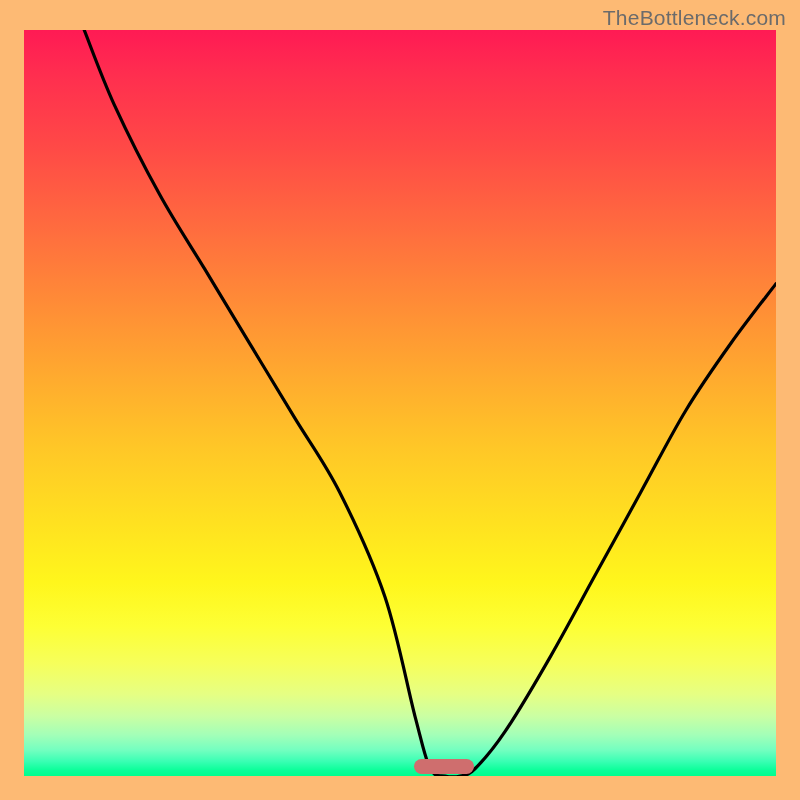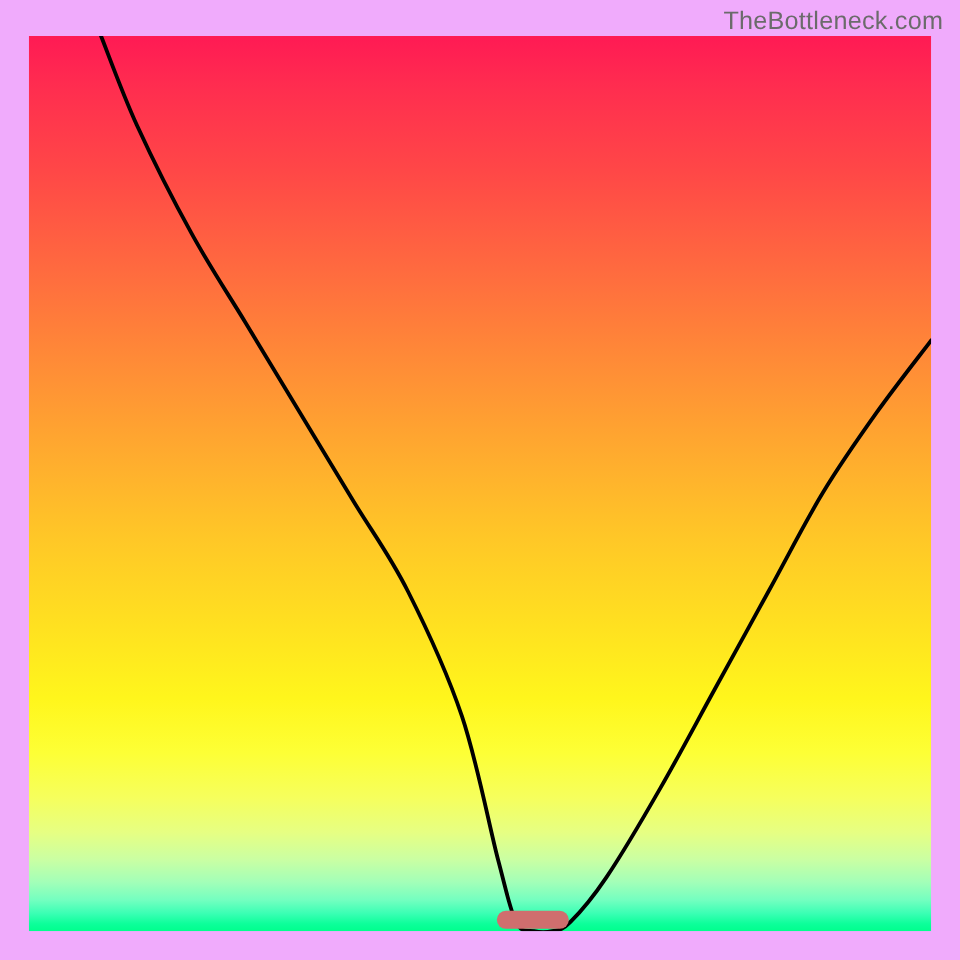--- a/index.html
+++ b/index.html
@@ -8,21 +8,21 @@
     width: 800px;
     height: 800px;
     background: #000;
     overflow: hidden;
     font-family: Arial, Helvetica, sans-serif;
   }
   .frame {
     position: relative;
     width: 800px;
     height: 800px;
-    background: #f0abfc;
+    background: #fdba74;
   }
   .watermark {
     position: absolute;
     top: 6px;
     right: 14px;
     color: #6b6b6b;
     font-size: 21px;
     font-weight: 500;
     letter-spacing: 0.2px;
     z-index: 20;

